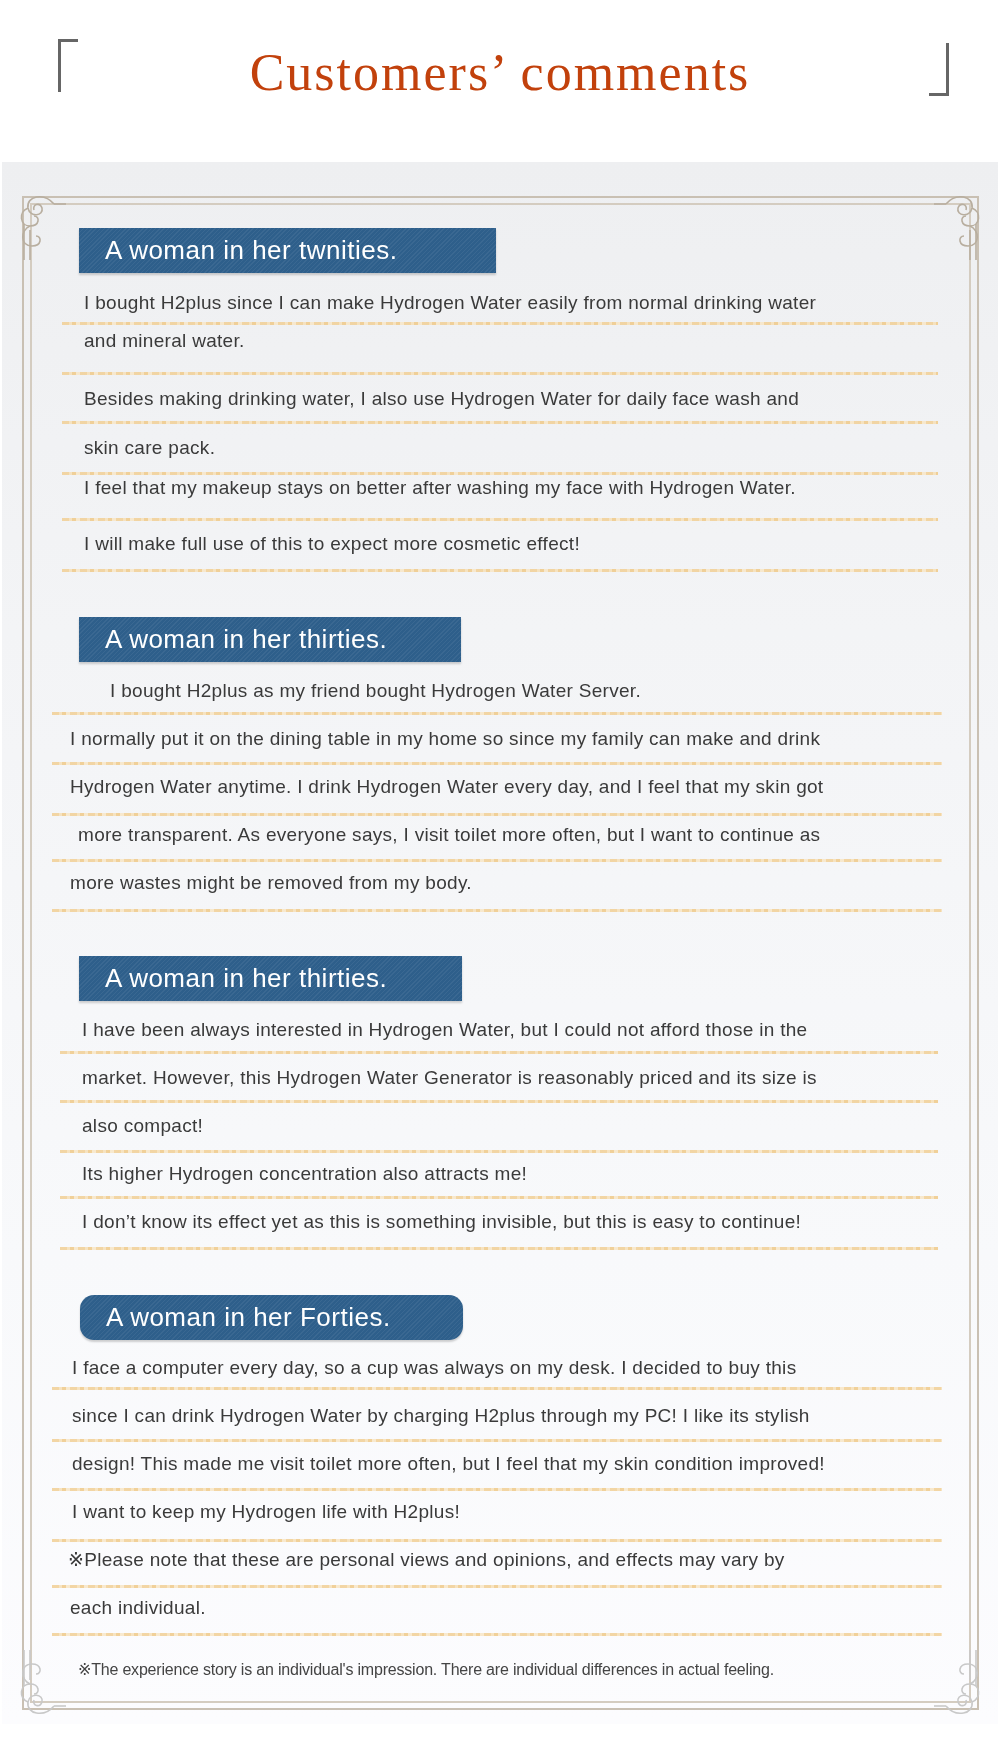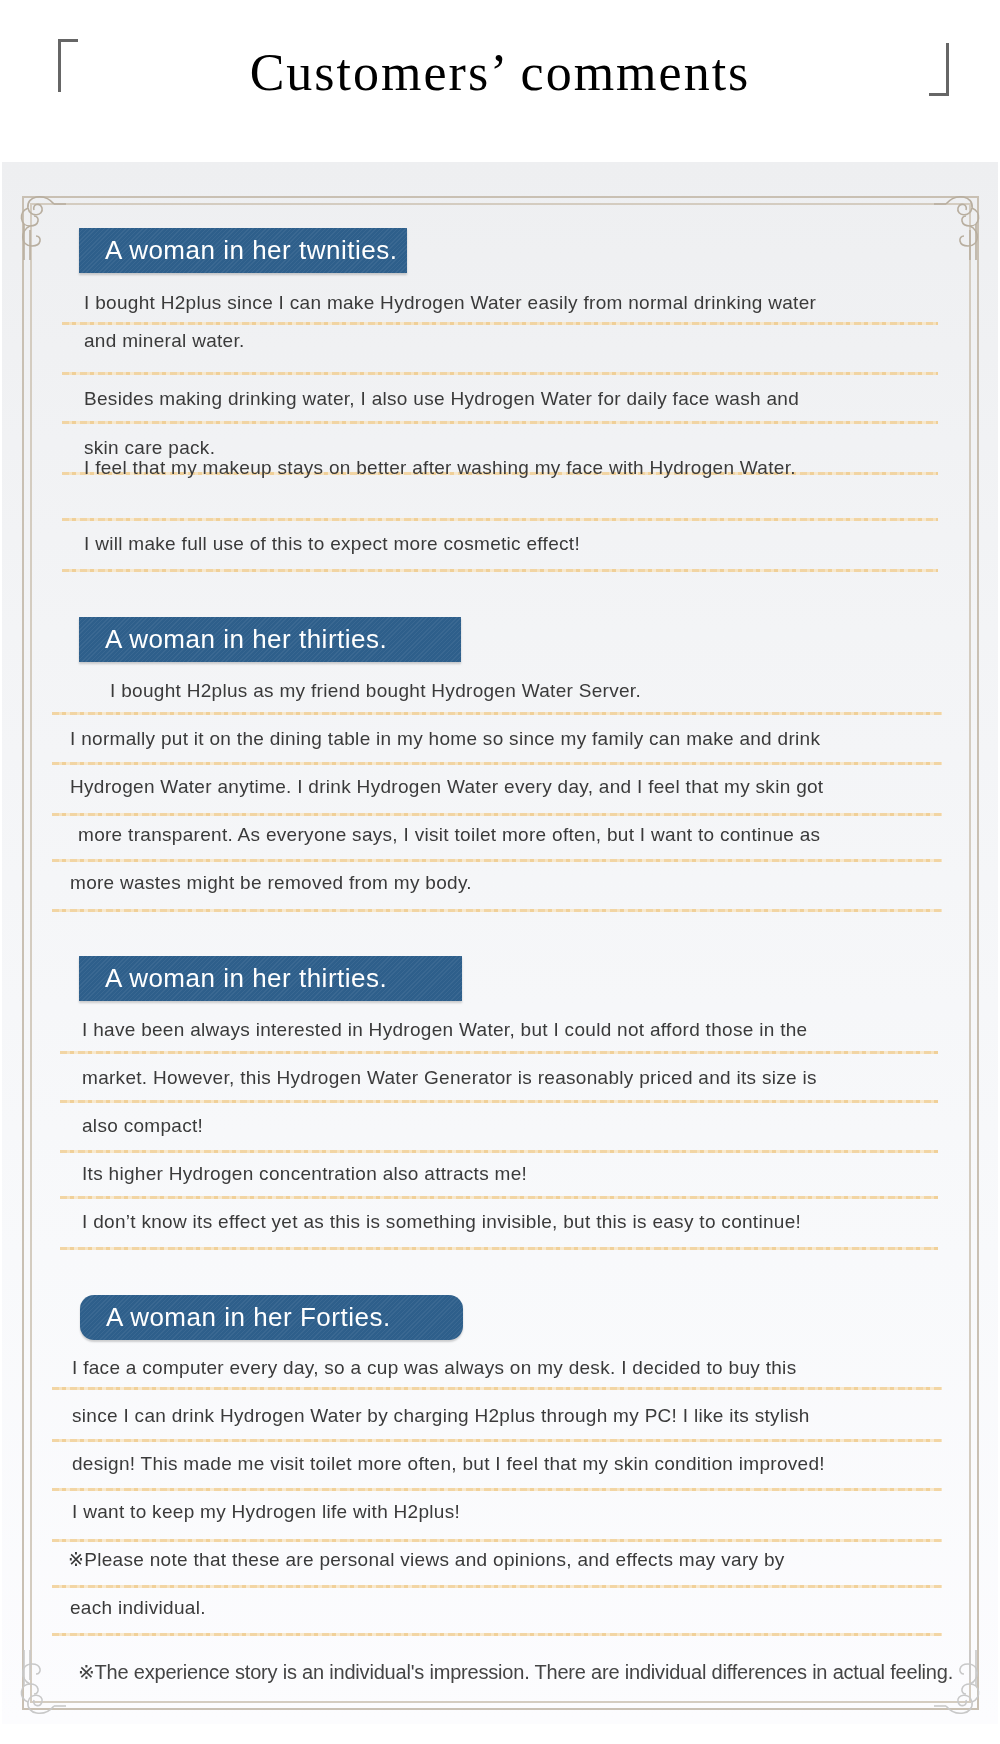--- a/index.html
+++ b/index.html
@@ -1,40 +1,40 @@
 <!DOCTYPE html>
 <html><head>
 <meta charset="utf-8">
 <style>
   html, body { margin: 0; padding: 0; background: #ffffff; }
   body { width: 1000px; height: 1744px; position: relative; overflow: hidden; font-family: "Liberation Sans", "DejaVu Sans", sans-serif; }
   .title-wrap { position: absolute; left: 0; top: 0; width: 1000px; height: 160px; }
   .bracket-l { position: absolute; left: 58px; top: 39px; width: 17px; height: 50px; border-left: 3px solid #666; border-top: 3px solid #666; }
   .bracket-r { position: absolute; left: 929px; top: 43px; width: 17px; height: 50px; border-right: 3px solid #666; border-bottom: 3px solid #666; }
-  .page-title { position: absolute; left: 0; top: 38px; width: 1000px; text-align: center; font-family: "Liberation Serif", "DejaVu Serif", serif; font-size: 52px; color: #000000; letter-spacing: 2px; line-height: 70px; }
+  .page-title { position: absolute; left: 0; top: 38px; width: 1000px; text-align: center; font-family: "Liberation Serif", "DejaVu Serif", serif; font-size: 52px; color: #c2410c; letter-spacing: 2px; line-height: 70px; }
   .panel { position: absolute; left: 2px; top: 162px; width: 996px; height: 1562px;
     background: linear-gradient(180deg, #eeeff1 0%, #f3f4f6 30%, #f8f9fb 70%, #fcfcfe 100%); }
   .frame-outer { position: absolute; left: 22px; top: 196px; width: 957px; height: 1514px; border: 2px solid #c9c0b3; box-sizing: border-box; }
   .frame-inner { position: absolute; left: 30px; top: 203px; width: 941px; height: 1500px; border: 2px solid #d4ccc0; box-sizing: border-box; }
   .corner { position: absolute; width: 52px; height: 70px; color: #b8ae9f; }
   .corner svg { width: 100%; height: 100%; }
   .corner.tl { left: 14px; top: 190px; }
   .corner.tr { left: 934px; top: 190px; transform: scaleX(-1); }
   .corner.bl { left: 14px; top: 1650px; transform: scaleY(-1); }
   .corner.br { left: 934px; top: 1650px; transform: scale(-1,-1); }
   .heading { position: absolute; height: 45px; box-sizing: border-box; padding-left: 26px;
     background-color: #2e5f8b;
     background-image: repeating-linear-gradient(135deg, rgba(255,255,255,0.06) 0 1px, rgba(0,0,0,0) 1px 3px);
     box-shadow: 0 2px 2px rgba(0,0,0,0.18);
     color: #ffffff; font-size: 26px; line-height: 45px; letter-spacing: 0.5px; white-space: nowrap; }
   .line { position: absolute; height: 48px; font-size: 19px; color: #3a3a3a; line-height: 40px; white-space: nowrap; letter-spacing: 0.3px; }
   .rule { position: absolute; height: 3px;
     background: repeating-linear-gradient(90deg, #f1cf95 0 7px, #f6dfb6 7px 10px, #efc988 10px 14px, #f8e6c6 14px 18px);
     opacity: 0.85; }
-  .footnote { position: absolute; left: 78px; top: 1660px; font-size: 20px; color: #444; letter-spacing: -0.2px; }
+  .footnote { position: absolute; left: 78px; top: 1660px; font-size: 16px; color: #444; letter-spacing: -0.2px; }
 </style>
 </head>
 <body>
 
 <div class="title-wrap">
   <div class="bracket-l"></div>
   <div class="page-title">Customers’ comments</div>
   <div class="bracket-r"></div>
 </div>
 
@@ -73,30 +73,30 @@
   <svg viewBox="0 0 52 70" fill="none" stroke="#c8c8c8" stroke-width="1.6">
     <path d="M40 14 C30 2 12 6 14 18 C16 28 30 26 28 18 C26 12 18 14 20 20"></path>
     <path d="M14 18 C4 22 6 36 16 36 C26 36 26 26 20 26"></path>
     <path d="M16 36 C6 40 6 56 18 56 C28 56 28 46 22 46"></path>
     <path d="M40 14 L52 14"></path>
     <path d="M10 34 L10 70 M16 40 L16 70"></path>
   </svg>
 </div>
 
 <section>
-  <div class="heading" style="left:79px; top:228px; width:328px;">A woman in her twnities.</div>
+  <div class="heading" style="left:79px; top:228px; width:417px;">A woman in her twnities.</div>
   <div class="line" style="left:84px; top:283px;">I bought H2plus since I can make Hydrogen Water easily from normal drinking water</div>
   <div class="rule" style="left:62px; top:322px; width:876px;"></div>
   <div class="line" style="left:84px; top:321px;text-align:center;">and mineral water.</div>
   <div class="rule" style="left:62px; top:372px; width:876px;"></div>
   <div class="line" style="left:84px; top:379px;">Besides making drinking water, I also use Hydrogen Water for daily face wash and</div>
   <div class="rule" style="left:62px; top:421px; width:876px;"></div>
   <div class="line" style="left:84px; top:428px;">skin care pack.</div>
   <div class="rule" style="left:62px; top:472px; width:876px;"></div>
-  <div class="line" style="left:84px; top:448px;">I feel that my makeup stays on better after washing my face with Hydrogen Water.</div>
+  <div class="line" style="left:84px; top:468px;">I feel that my makeup stays on better after washing my face with Hydrogen Water.</div>
   <div class="rule" style="left:62px; top:518px; width:876px;"></div>
   <div class="line" style="left:84px; top:524px;">I will make full use of this to expect more cosmetic effect!</div>
   <div class="rule" style="left:62px; top:569px; width:876px;"></div>
 </section>
 
 <section>
   <div class="heading" style="left:79px; top:617px; width:382px;">A woman in her thirties.</div>
   <div class="line" style="left:70px; top:671px;margin-left:40px;">I bought H2plus as my friend bought Hydrogen Water Server.</div>
   <div class="rule" style="left:52px; top:712px; width:890px;"></div>
   <div class="line" style="left:70px; top:719px;">I normally put it on the dining table in my home so since my family can make and drink</div>

